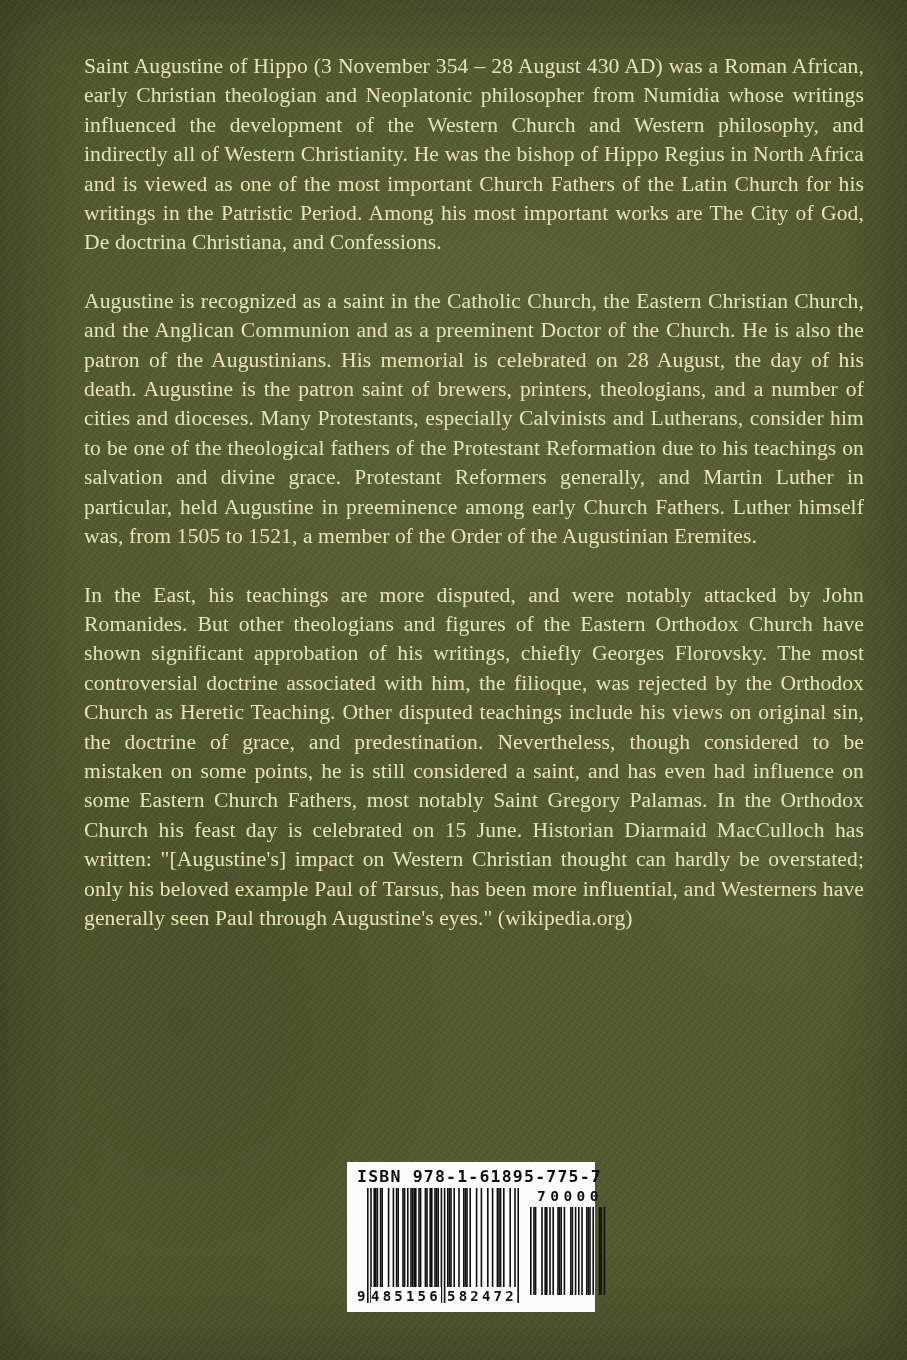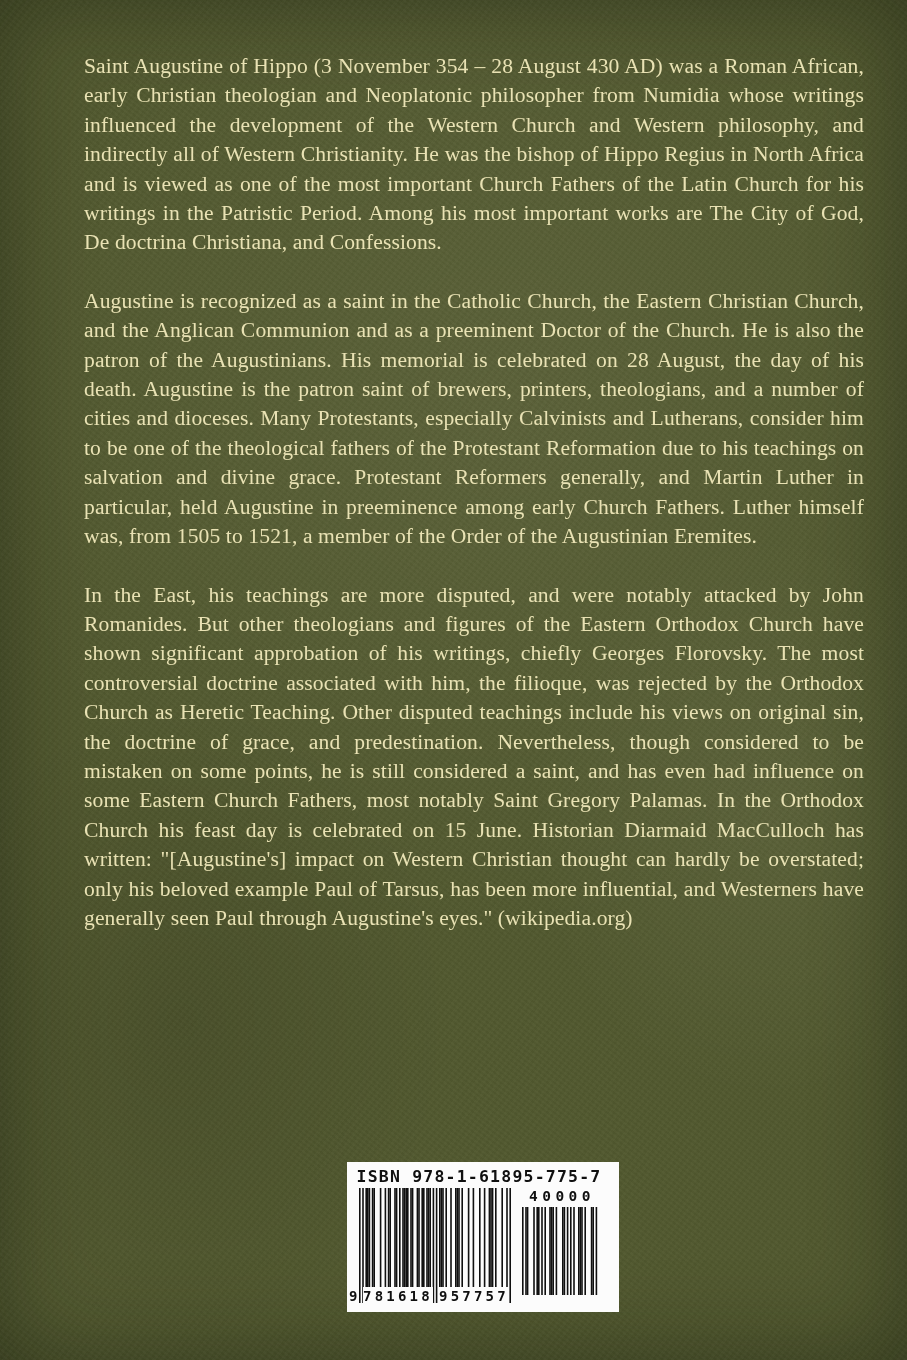--- a/index.html
+++ b/index.html
@@ -35,24 +35,24 @@
   .text-block p{
     margin:0 0 29px 0;
     font-size:21.6px;
     line-height:29.4px;
     text-align:justify;
     letter-spacing:0.1px;
   }
   .barcode-box{
     position:absolute;
     left:347px; top:1162px;
-    width:272px; height:150px;
+    width:248px; height:150px;
     background:#FCFCFC;
     box-sizing:border-box;
-    padding:5px 10px 0 2px;
+    padding:5px 10px 0 10px;
   }
   .isbn-label{
     font-family:"DejaVu Sans Mono", monospace;
     font-weight:bold;
     font-size:16.5px;
     letter-spacing:1.2px;
     color:#101010;
     text-align:center;
     white-space:nowrap;
     line-height:19px;
@@ -159,26 +159,26 @@
             <rect x="139.6" y="0" width="1.6" height="100" fill="#101010"></rect>
             <rect x="141.20000000000002" y="0" width="1.6" height="100" fill="#101010"></rect>
             <rect x="142.8" y="0" width="1.6" height="100" fill="#101010"></rect>
             <rect x="146" y="0" width="1.6" height="100" fill="#101010"></rect>
             <rect x="152.4" y="0" width="1.6" height="100" fill="#101010"></rect>
             <rect x="157.20000000000002" y="0" width="1.6" height="115" fill="#101010"></rect>
             <rect x="160.4" y="0" width="1.6" height="115" fill="#101010"></rect>
           </svg>
         <div class="digits-row">
           <span class="dg-first">9</span>
-          <span class="dg-left">781618</span>
-          <span class="dg-right">957757</span>
+          <span class="dg-left">485156</span>
+          <span class="dg-right">582472</span>
         </div>
       </div>
       <div class="supplement">
-        <div class="price-code">40000</div>
+        <div class="price-code">70000</div>
         <svg id="ean5-svg" width="76" height="92">
             <rect x="0" y="2" width="1.6" height="88" fill="#101010"></rect>
             <rect x="3.2" y="2" width="1.6" height="88" fill="#101010"></rect>
             <rect x="4.800000000000001" y="2" width="1.6" height="88" fill="#101010"></rect>
             <rect x="11.200000000000001" y="2" width="1.6" height="88" fill="#101010"></rect>
             <rect x="14.4" y="2" width="1.6" height="88" fill="#101010"></rect>
             <rect x="16" y="2" width="1.6" height="88" fill="#101010"></rect>
             <rect x="19.200000000000003" y="2" width="1.6" height="88" fill="#101010"></rect>
             <rect x="22.400000000000002" y="2" width="1.6" height="88" fill="#101010"></rect>
             <rect x="27.200000000000003" y="2" width="1.6" height="88" fill="#101010"></rect>

